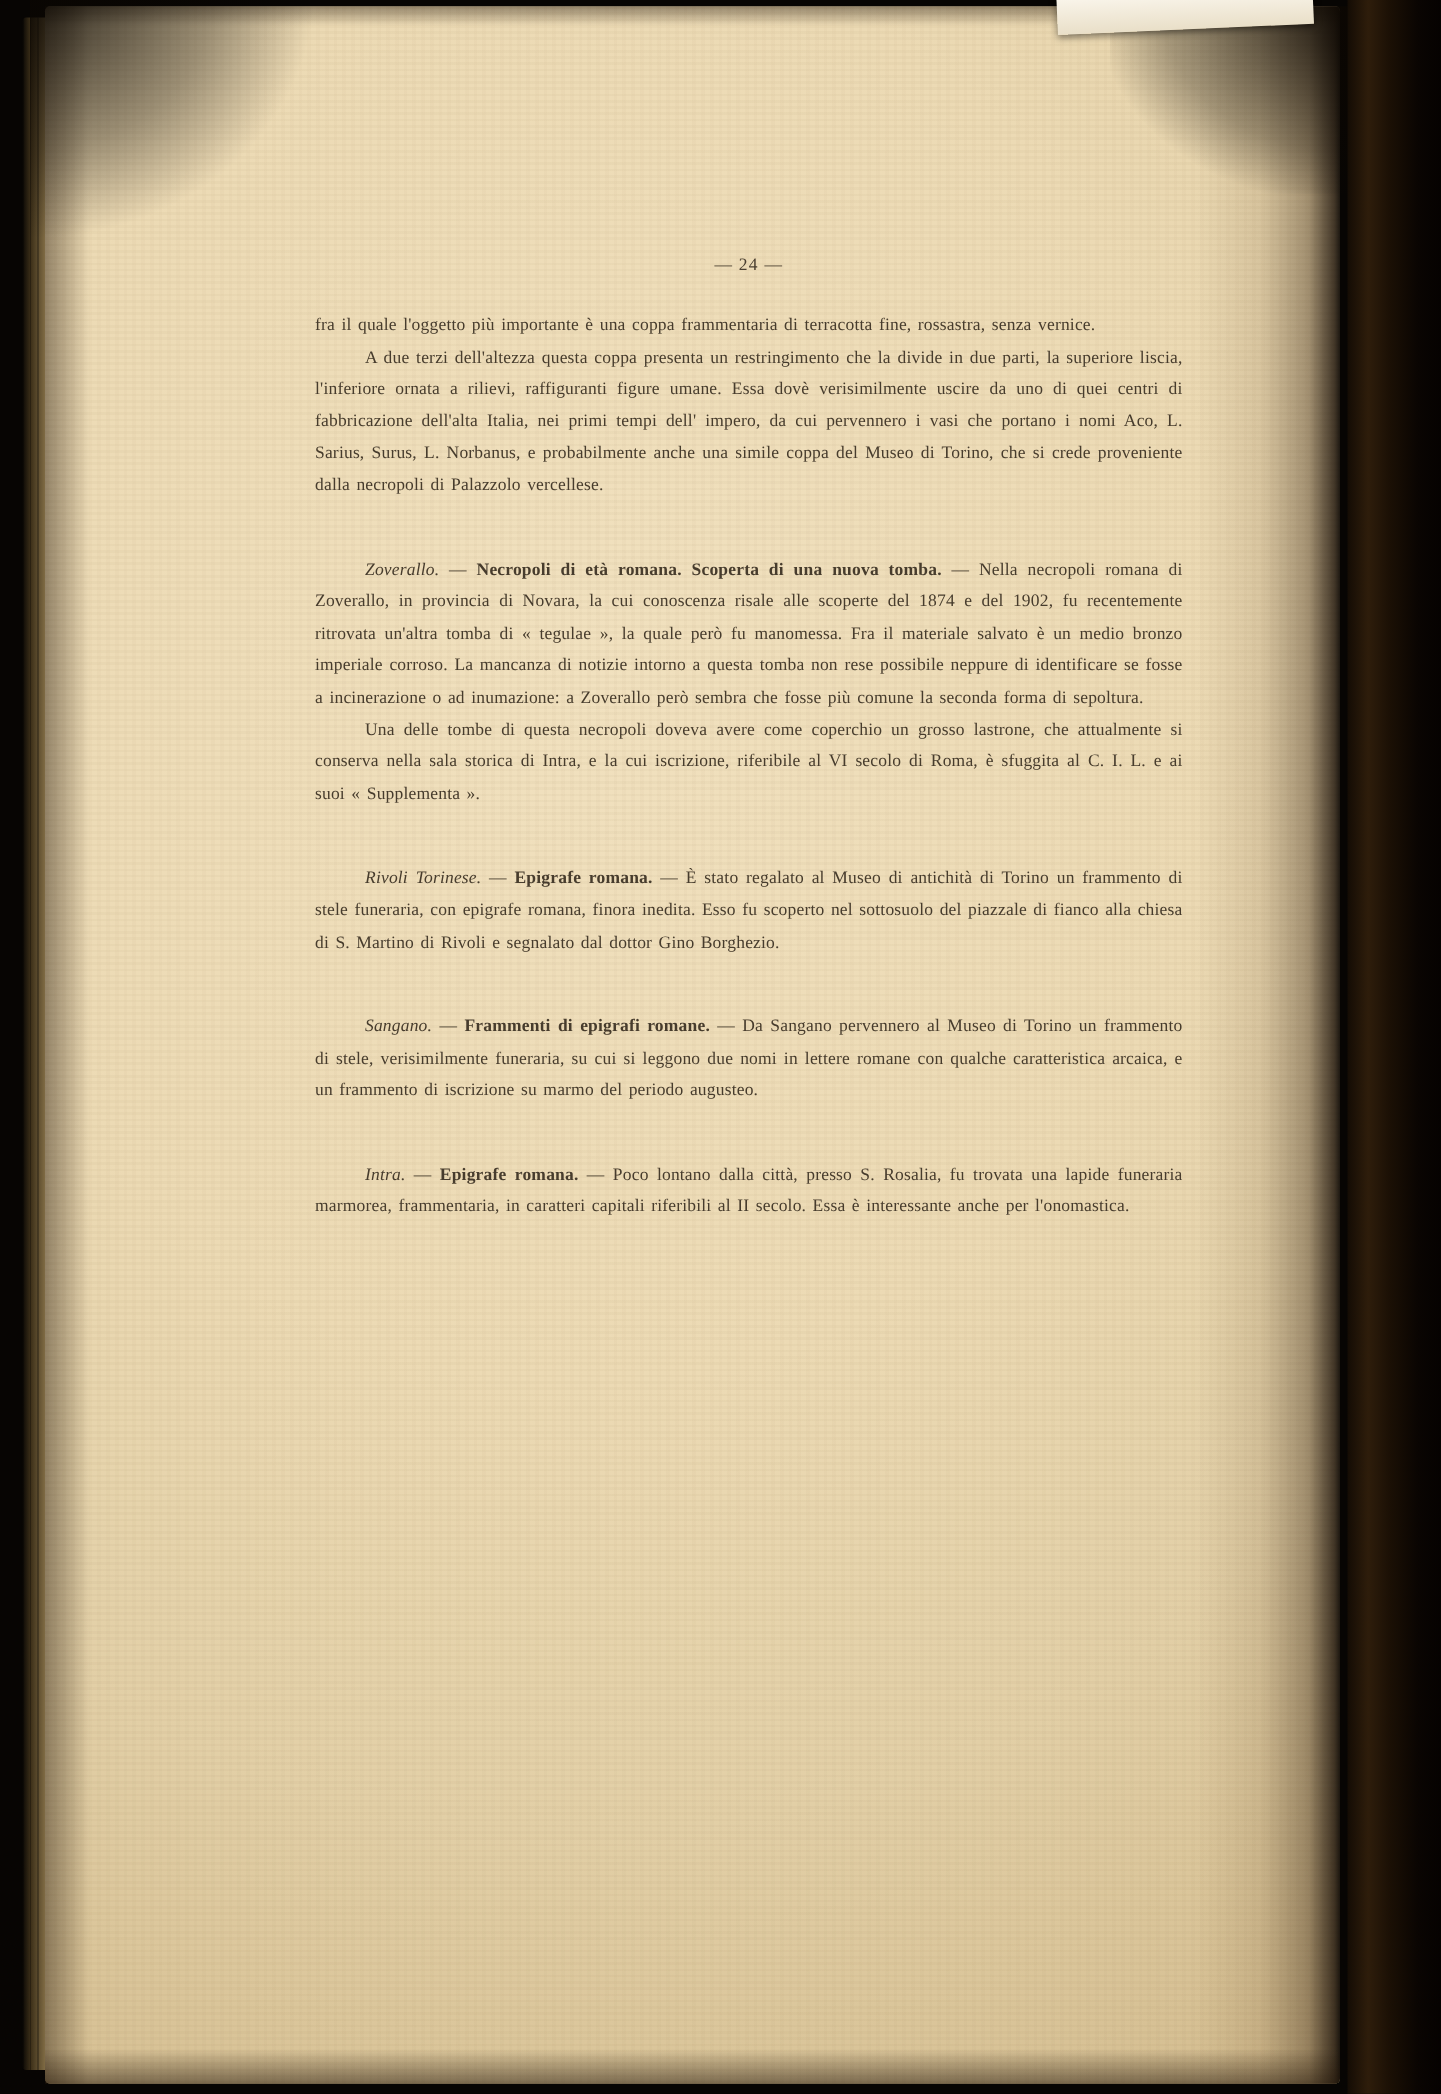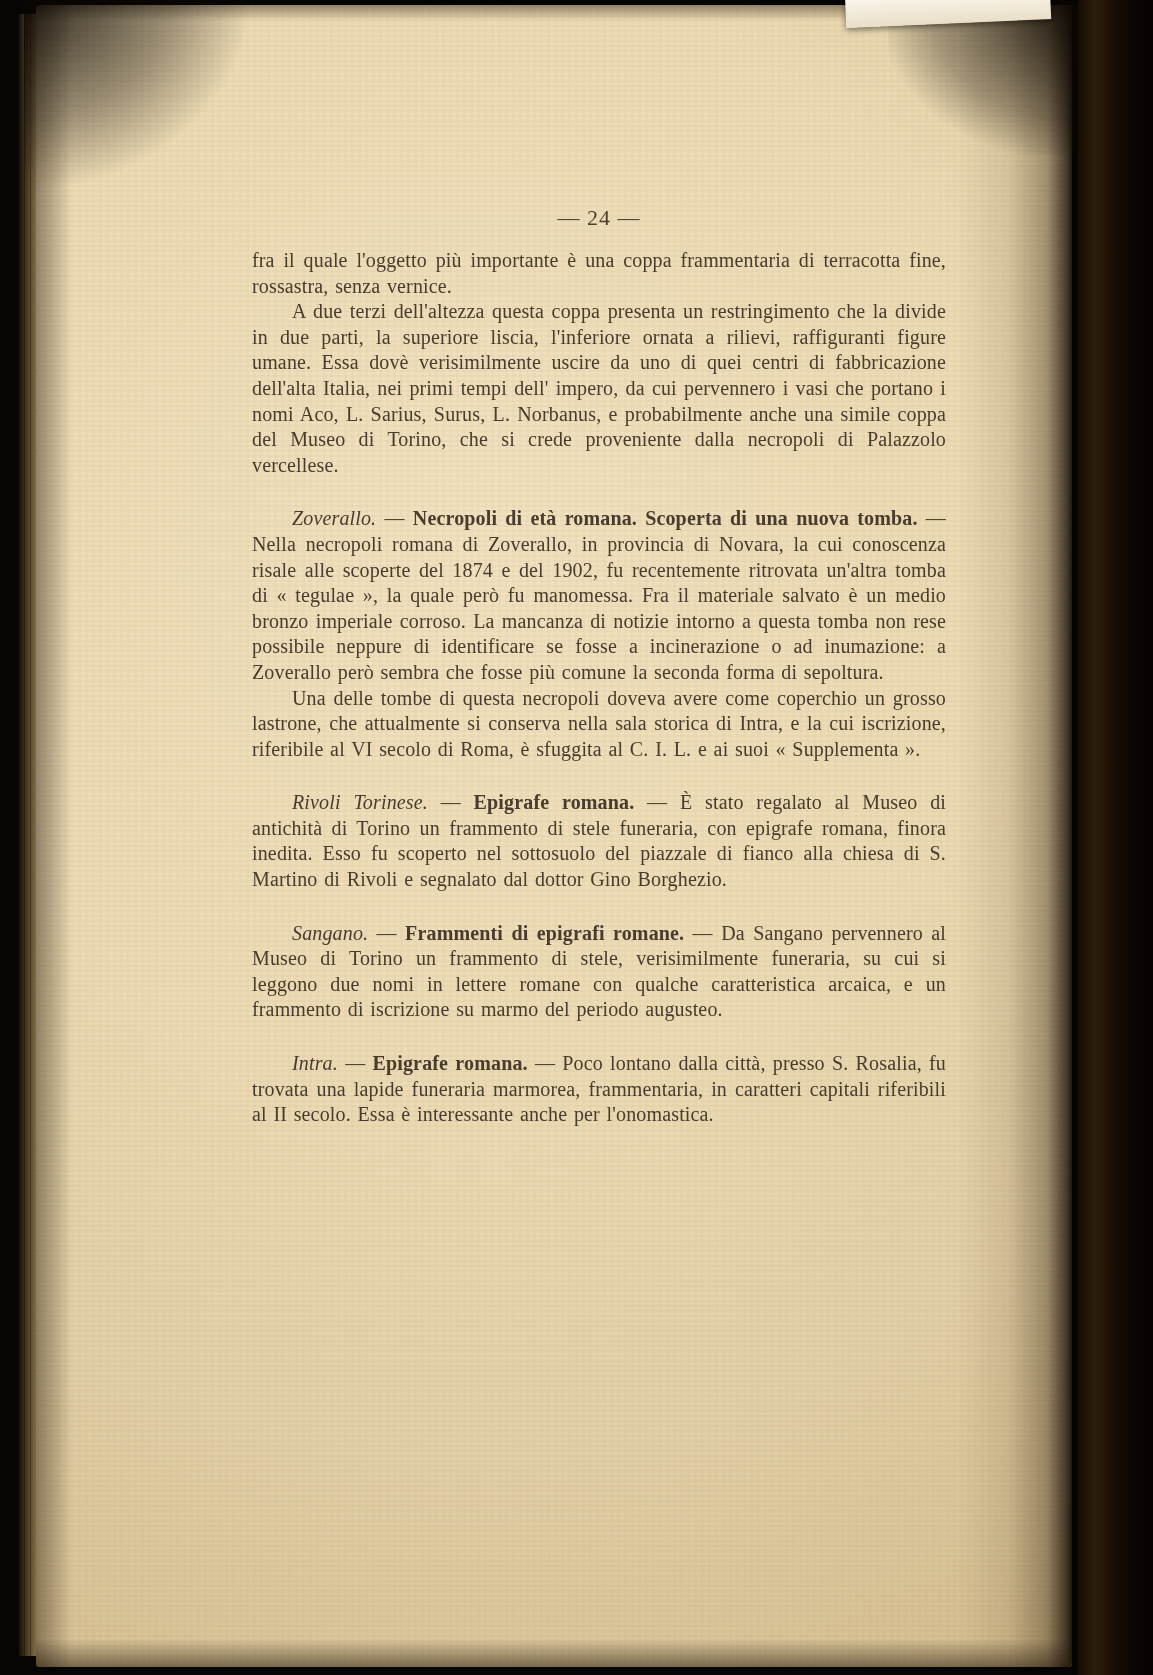--- a/index.html
+++ b/index.html
@@ -71,30 +71,30 @@
   }
   
   .cover-strip {
     position: absolute; left: 1078px; top: 0; width: 75px; height: 1675px;
     background: linear-gradient(90deg, #140c04 0%, #2e1d0b 22%, #1b1005 45%, #0a0502 75%, #050201 100%);
   }
 
   
   .page-number {
     position: absolute; left: 216px; top: 200px; width: 694px;
-    text-align: center; color: #4a3f30; font-size: 22px; letter-spacing: 1px;
+    text-align: center; color: #4a3f30; font-size: 14px; letter-spacing: 1px;
   }
   .text-block {
     position: absolute; left: 216px; top: 243px; width: 694px;
-    color: #473c2d; font-size: 20px; line-height: 25.6px;
+    color: #473c2d; font-size: 14px; line-height: 25.6px;
     text-align: justify; letter-spacing: 0.15px; word-spacing: 1.5px;
   }
   .para { margin: 0; text-indent: 40px; }
   .para.noindent { text-indent: 0; }
-  .para.section { margin-top: 28px; }
+  .para.section { margin-top: 42px; }
   .place { font-style: italic; }
   .stitle { font-weight: bold; }
 </style>
 </head>
 <body>
 
 <div class="scene">
 
   <div class="stack-left"></div>
 

